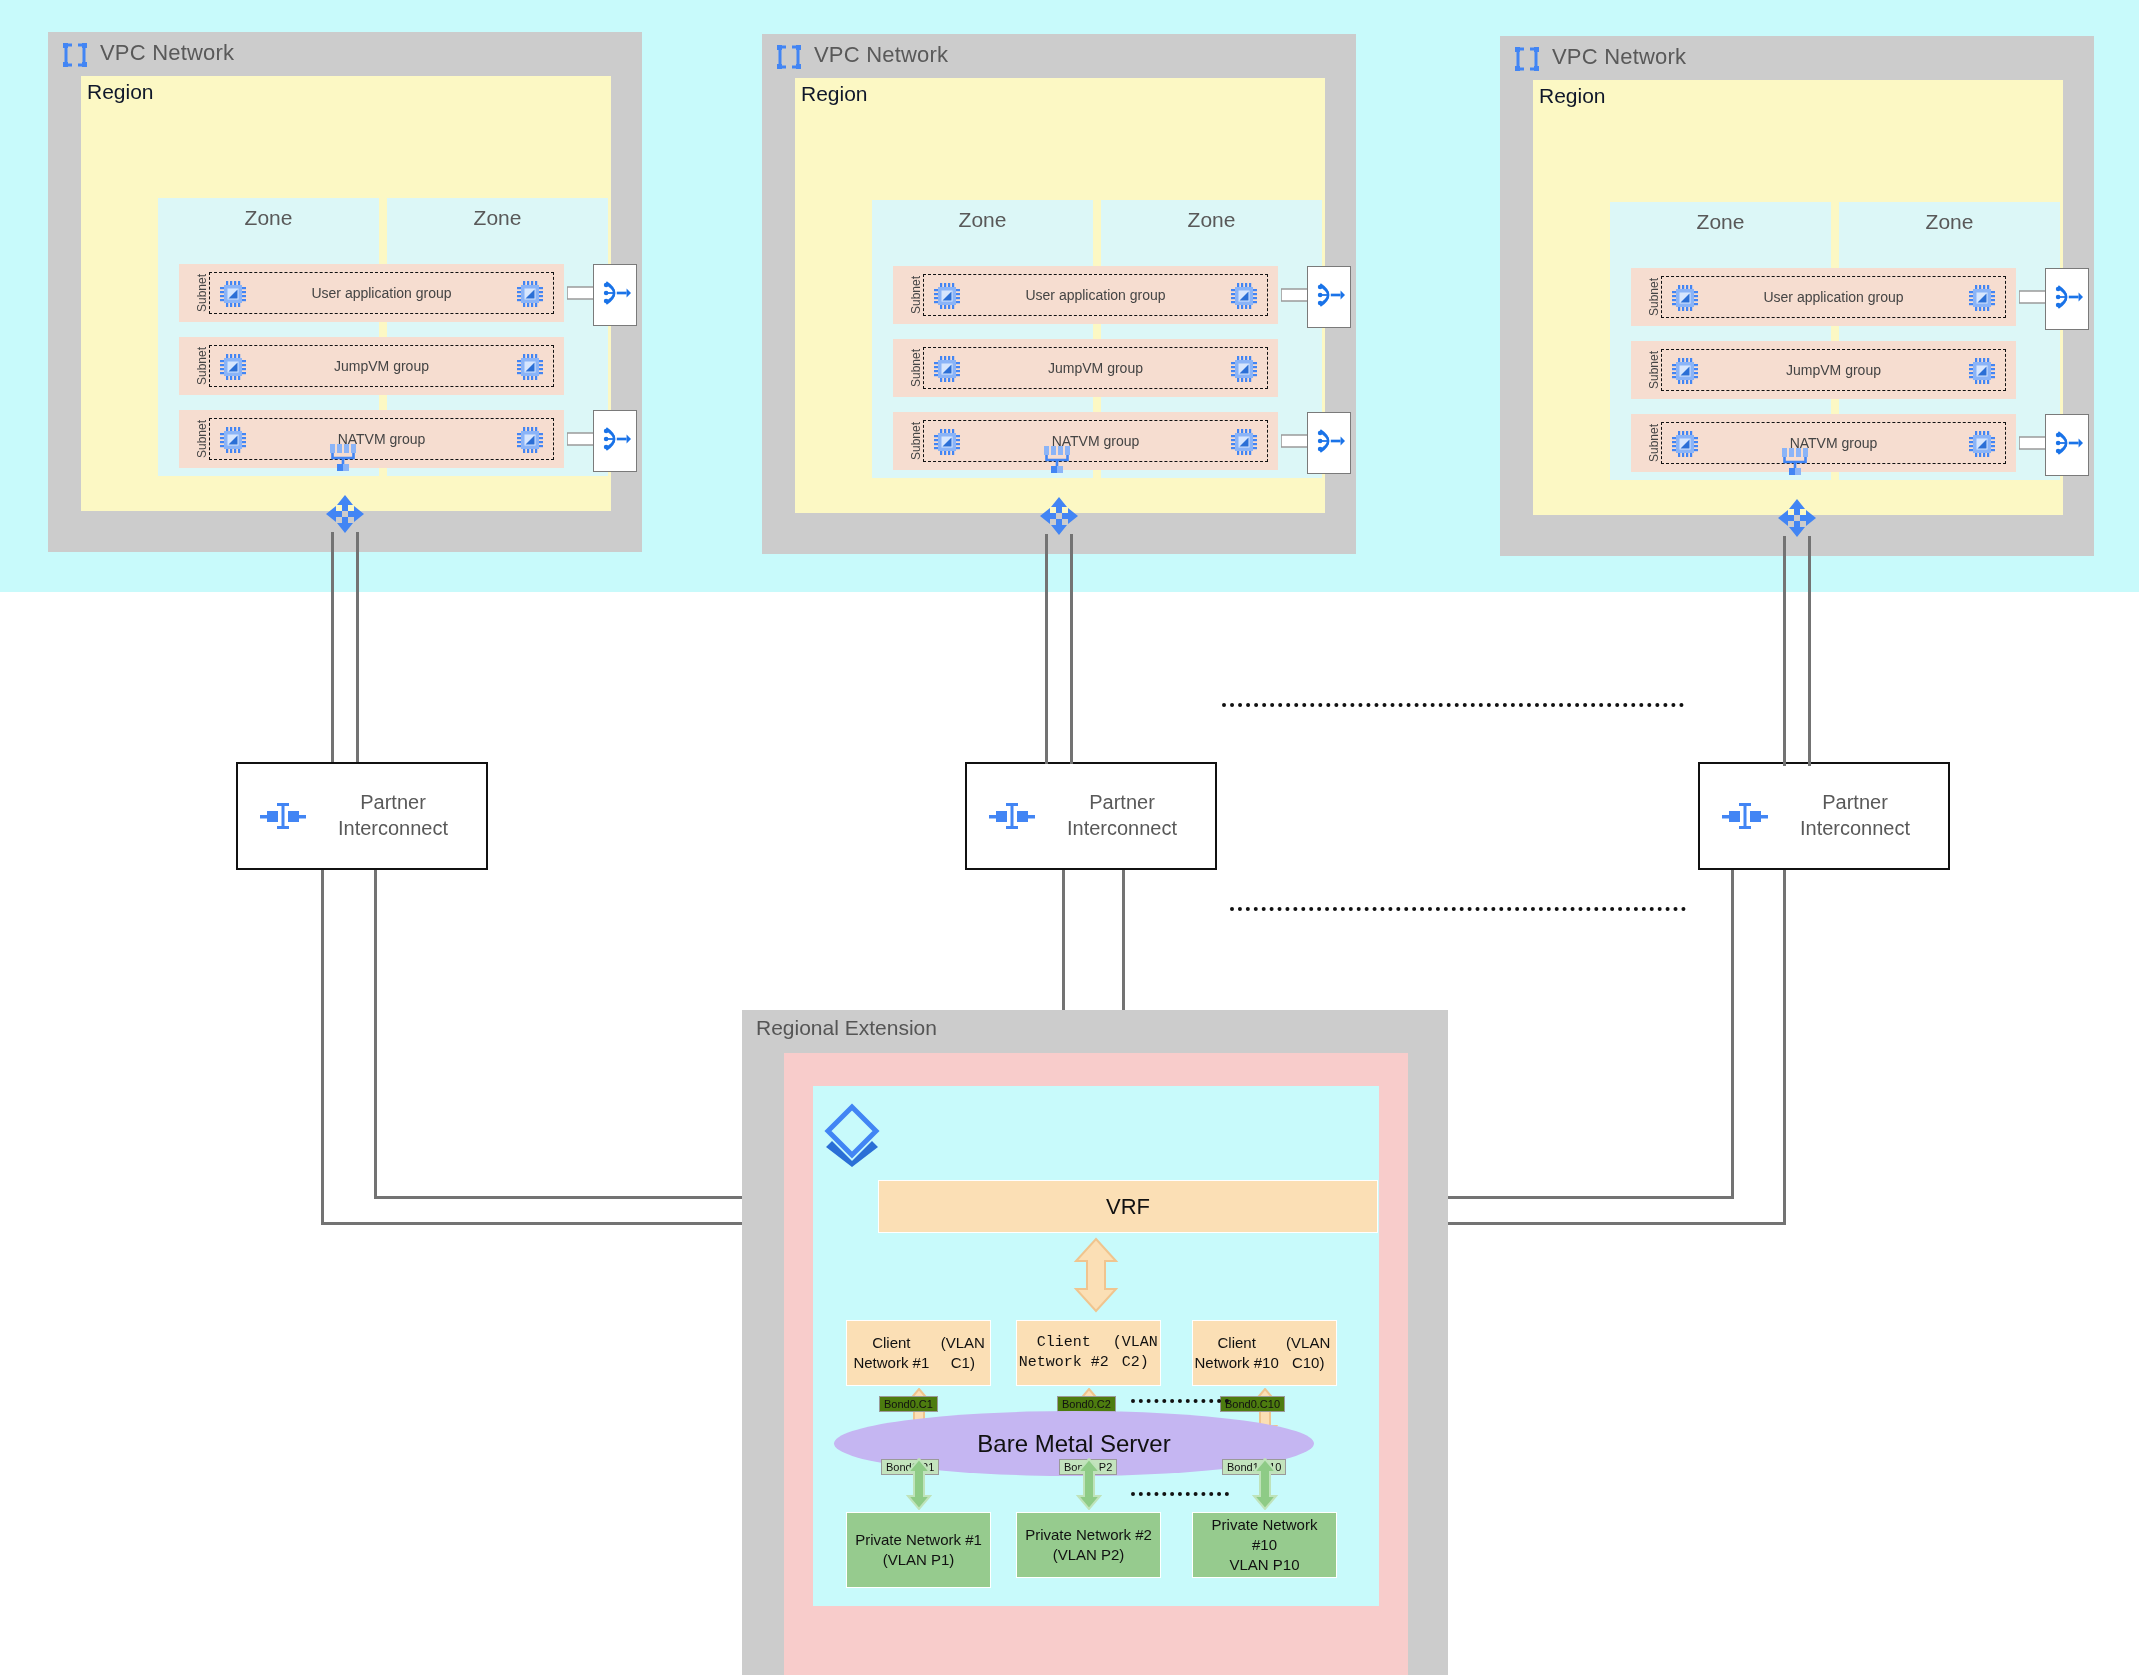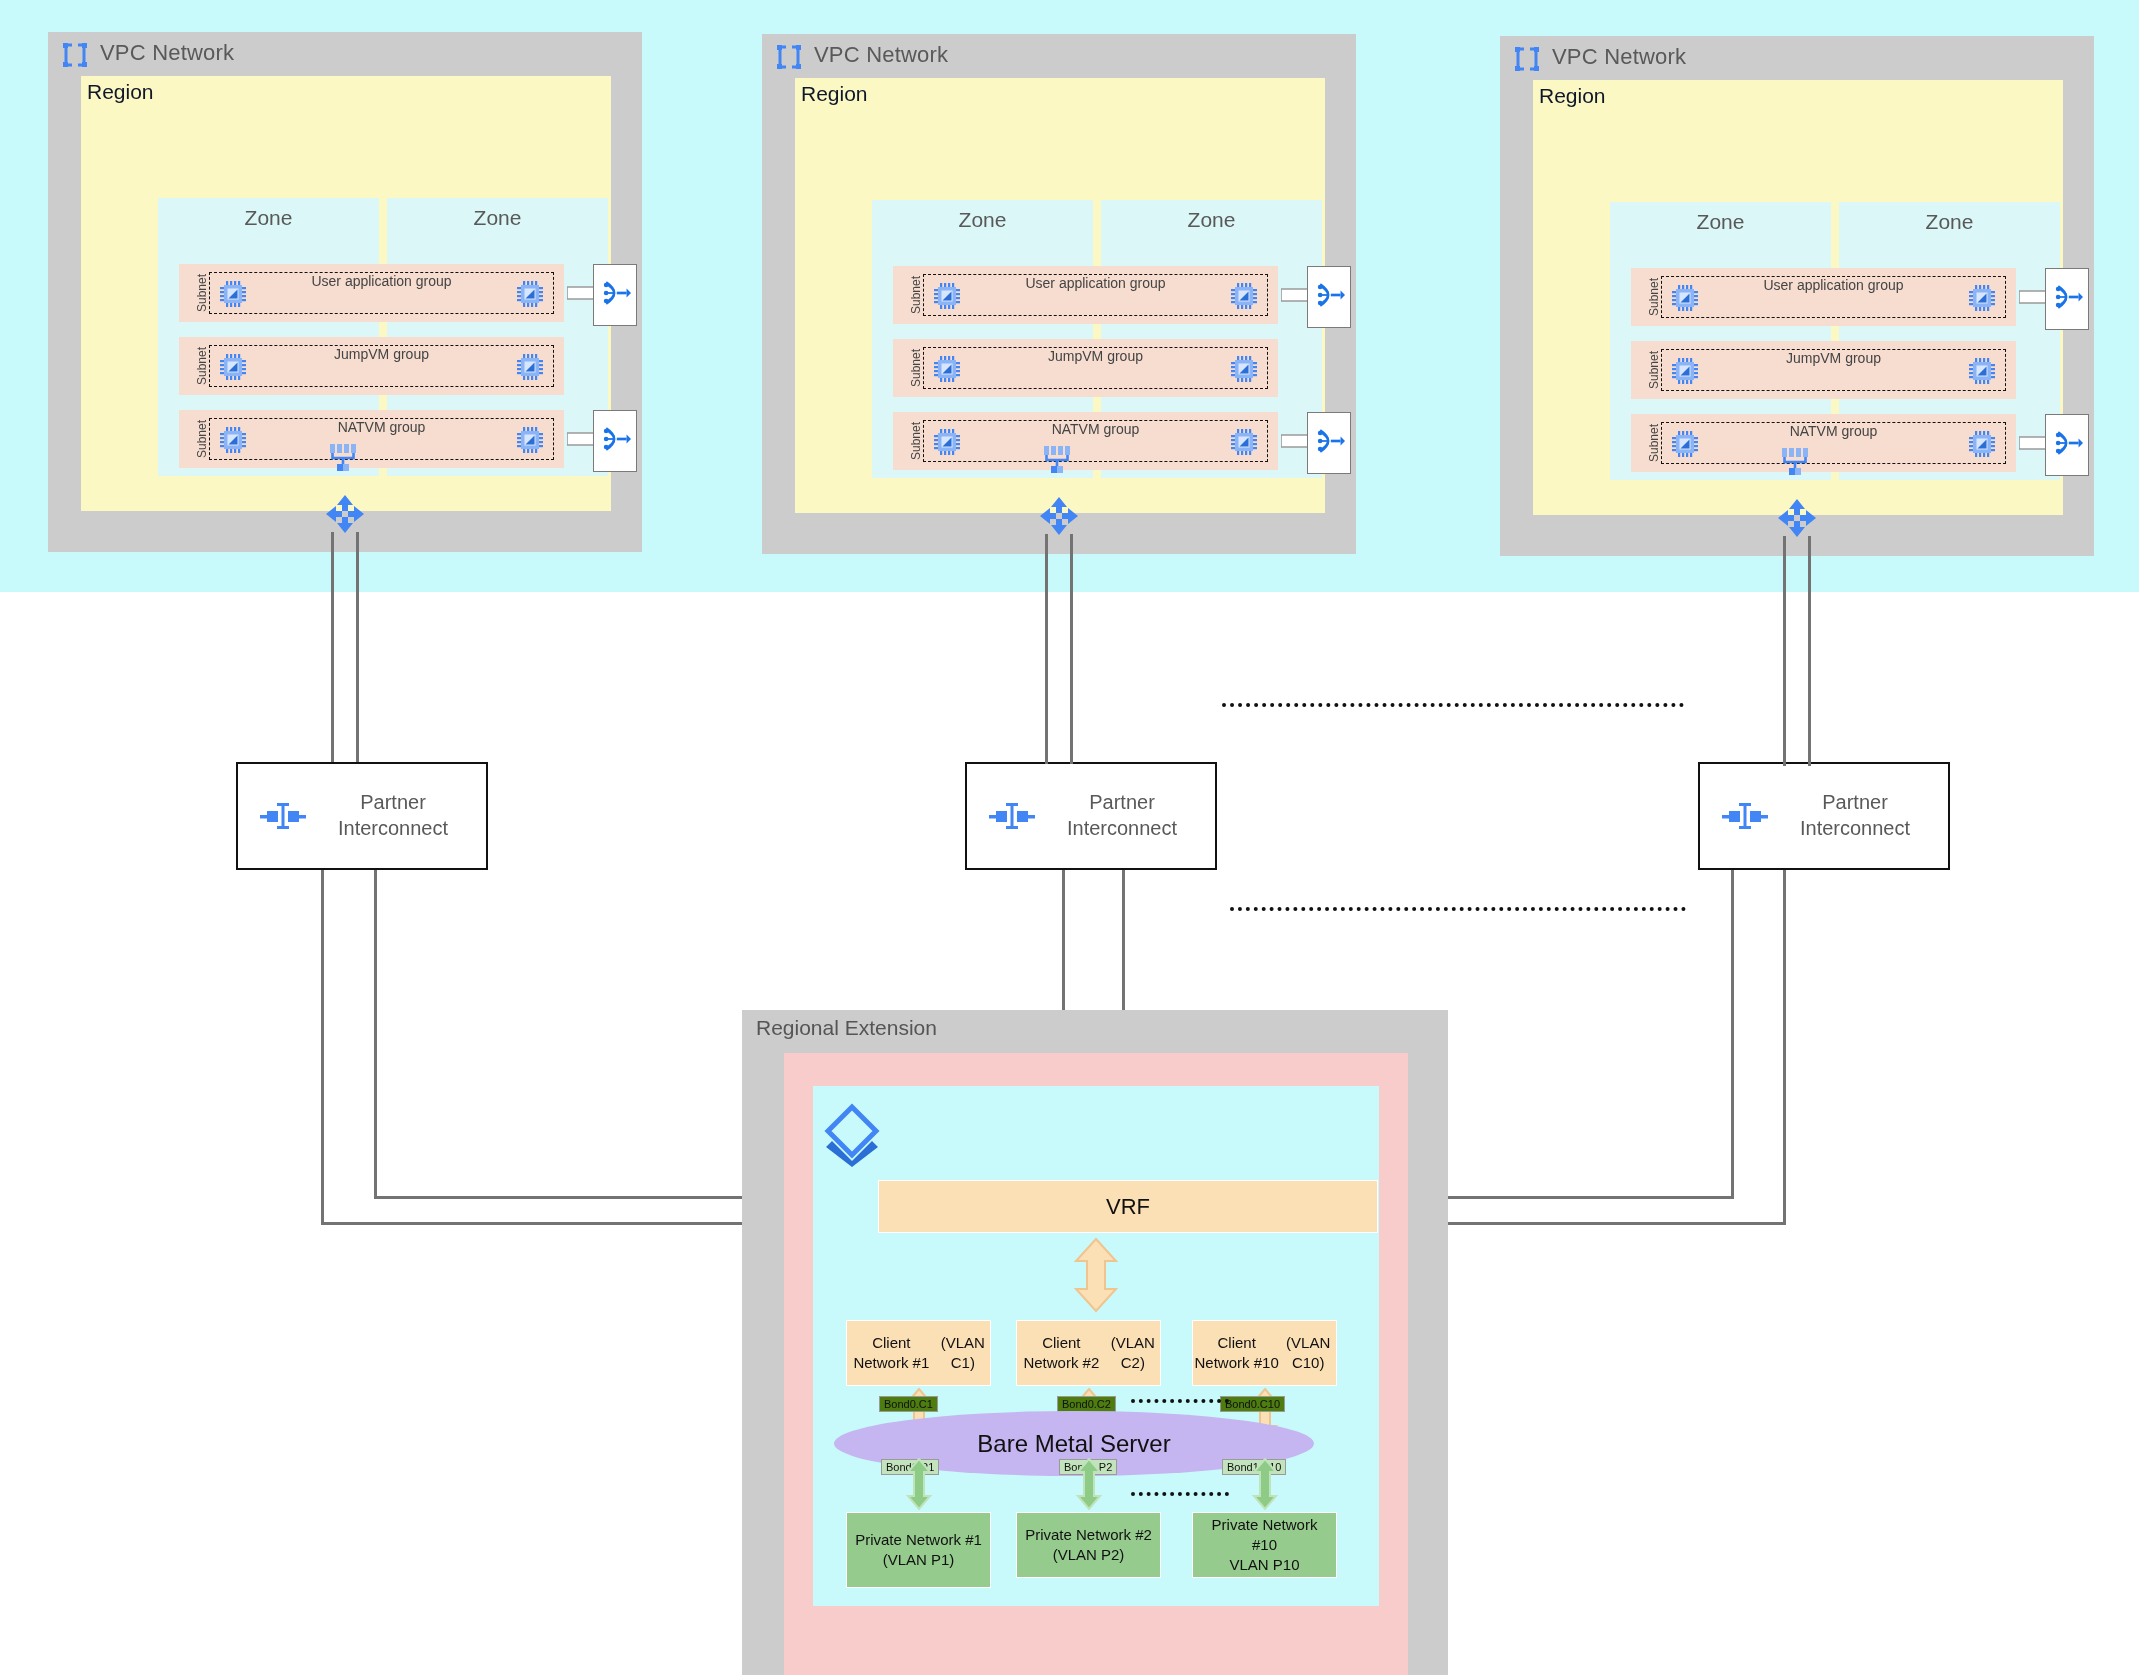--- a/index.html
+++ b/index.html
@@ -24,21 +24,21 @@
   
   .zone{position:absolute;background:#DCF7F7;}
   .zone-title{position:absolute;width:100%;text-align:center;top:8px;
               font-size:21px;color:#595959;}
 
   
   .subnet{position:absolute;background:#F6DDD0;}
   .subnet-label{position:absolute;left:4px;top:50%;transform:translateY(-50%) rotate(-90deg);
                 font-size:12px;color:#444;white-space:nowrap;transform-origin:center;}
   .grp{position:absolute;border:1.6px dashed #111;box-sizing:border-box;
-       display:flex;justify-content:center;}
+       display:flex;align-items:center;justify-content:center;}
   .grp-label{font-size:14px;color:#444;}
   .cpu{position:absolute;width:26px;height:26px;}
 
   
   .lbbox{position:absolute;background:#fff;border:1px solid #7a7a7a;box-sizing:border-box;
          display:flex;align-items:center;justify-content:center;}
 
   
   .warrow{position:absolute;}
 
@@ -866,21 +866,21 @@
 </div>
 
 <div id="client-nets">
     <div class="cnet" style="left: 846px; top: 1320px; width: 145px; height: 66px;">
       <div>Client Network #1</div>
                <div>(VLAN C1)</div>
     </div>
     <div class="dblarrow" style="left: 905.5px; top: 1388px;"><svg viewBox="0 0 26 52" width="26" height="52">
     <polygon points="13,1 24,14 18,14 18,38 24,38 13,51 2,38 8,38 8,14 2,14" fill="#FBDFB5" stroke="#F0C48E" stroke-width="2"></polygon>
   </svg></div>
-    <div class="cnet" style="left: 1016px; top: 1320px; width: 145px; height: 66px;">
+    <div class="cnet" style="left: 1016px; top: 1320px; width: 145px; height: 66px; font-family: Liberation Mono, monospace;">
       <div>Client Network #2</div>
                <div>(VLAN C2)</div>
     </div>
     <div class="dblarrow" style="left: 1075.5px; top: 1388px;"><svg viewBox="0 0 26 52" width="26" height="52">
     <polygon points="13,1 24,14 18,14 18,38 24,38 13,51 2,38 8,38 8,14 2,14" fill="#FBDFB5" stroke="#F0C48E" stroke-width="2"></polygon>
   </svg></div>
     <div class="cnet" style="left: 1192px; top: 1320px; width: 145px; height: 66px;">
       <div>Client Network #10</div>
                <div>(VLAN C10)</div>
     </div>

